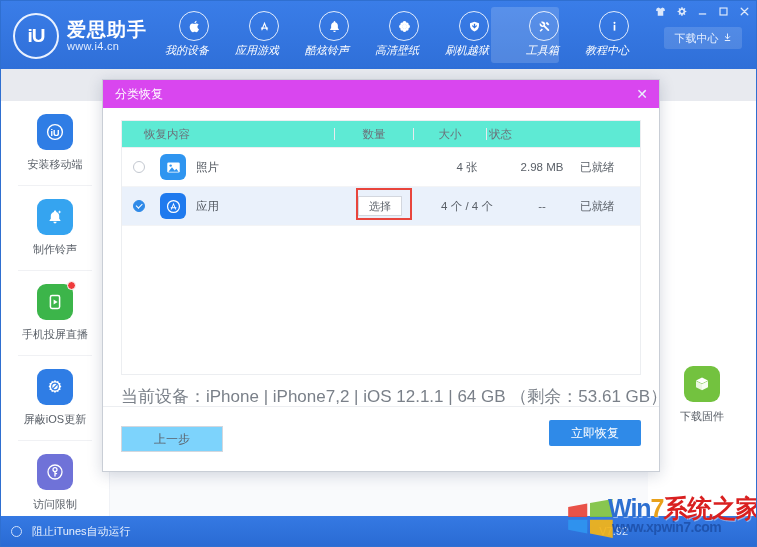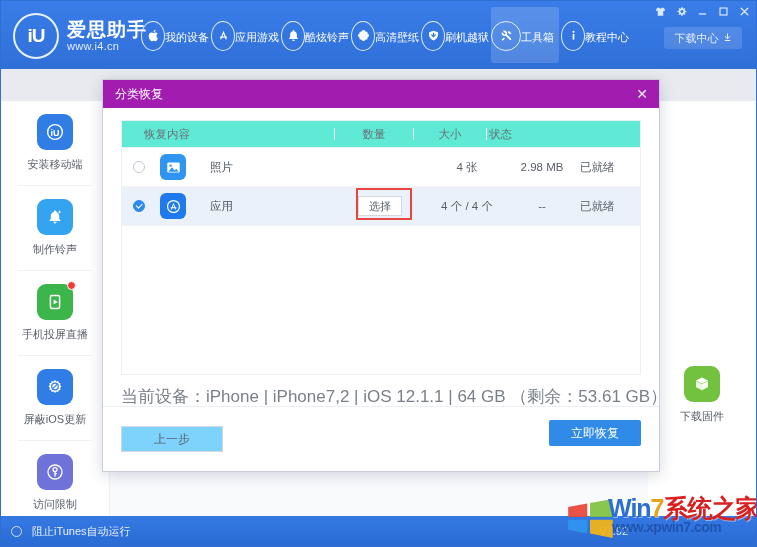--- a/index.html
+++ b/index.html
@@ -49,23 +49,24 @@
     color:#ffffff;font-size:19px;font-weight:bold;letter-spacing:1px;line-height:21px;
   }
   .brand-url{color:#e2ecfd;font-size:11px;line-height:13px;letter-spacing:.3px;}
 
   .nav{
     position:absolute;left:140px;top:6px;height:58px;
     display:flex;align-items:flex-start;
   }
   .nav-item{
     width:68px;height:56px;margin-right:2px;
-    display:flex;flex-direction:row;align-items:center;
+    display:flex;flex-direction:column;align-items:flex-end;
     padding-top:4px;box-sizing:border-box;border-radius:3px;
     cursor:pointer;
+    font-style:italic;
   }
   .nav-item.active{background:rgba(255,255,255,.16);}
   .nav-ic{
     width:28px;height:28px;border-radius:50%;
     border:1.5px solid rgba(255,255,255,.85);
     display:flex;align-items:center;justify-content:center;
     color:#ffffff;margin-bottom:3px;
   }
   .nav-ic svg{display:block;}
   .nav-lb{color:#ffffff;font-size:11px;line-height:13px;white-space:nowrap;}
@@ -127,21 +128,21 @@
     position:absolute;left:108px;top:0;width:539px;height:415px;
     background:rgba(244,246,249,.55);
   }
   .dialog{
     position:absolute;left:101px;top:78px;width:558px;height:393px;
     background:#ffffff;border:1px solid #c9ced6;
     box-shadow:0 3px 14px rgba(20,40,80,.18);
     box-sizing:border-box;
   }
   .dlg-title{
-    height:28px;background:#a21caf;
+    height:28px;background:#d946ef;
     display:flex;align-items:center;
     color:#ffffff;font-size:12px;padding-left:12px;position:relative;
   }
   .dlg-close{
     position:absolute;right:8px;top:5px;width:18px;height:18px;
     display:flex;align-items:center;justify-content:center;
     color:#eaf1fd;font-size:14px;line-height:1;cursor:pointer;
   }
   .dlg-body{
     position:absolute;left:0;top:28px;width:556px;height:353px;
@@ -156,21 +157,21 @@
     border-bottom:1px solid #eceef1;
     font-size:11.5px;color:#6b717a;background:#5eead4;
   }
   .row{
     display:flex;height:38px;align-items:center;
     border-bottom:1px solid #f3f4f6;
     font-size:11.5px;color:#5a6068;background:#ffffff;
   }
   .row.selected{background:#eaf1fb;}
   .c-chk{width:34px;display:flex;align-items:center;justify-content:center;}
-  .c-name{width:176px;display:flex;align-items:center;gap:24px;padding-left:4px;box-sizing:border-box;}
+  .c-name{width:176px;display:flex;align-items:center;gap:10px;padding-left:4px;box-sizing:border-box;}
   .c-act{width:96px;display:flex;align-items:center;justify-content:center;position:relative;}
   .c-qty{width:78px;text-align:center;}
   .c-size{width:72px;text-align:center;}
   .c-state{width:60px;text-align:left;padding-left:2px;box-sizing:border-box;}
   .th-name{width:212px;padding-left:22px;box-sizing:border-box;}
   .th-sep{width:1px;height:12px;background:#e8eaee;}
   .th-qty{width:78px;text-align:center;}
   .th-size{width:72px;text-align:center;}
   .th-state{width:60px;padding-left:2px;box-sizing:border-box;}
 

